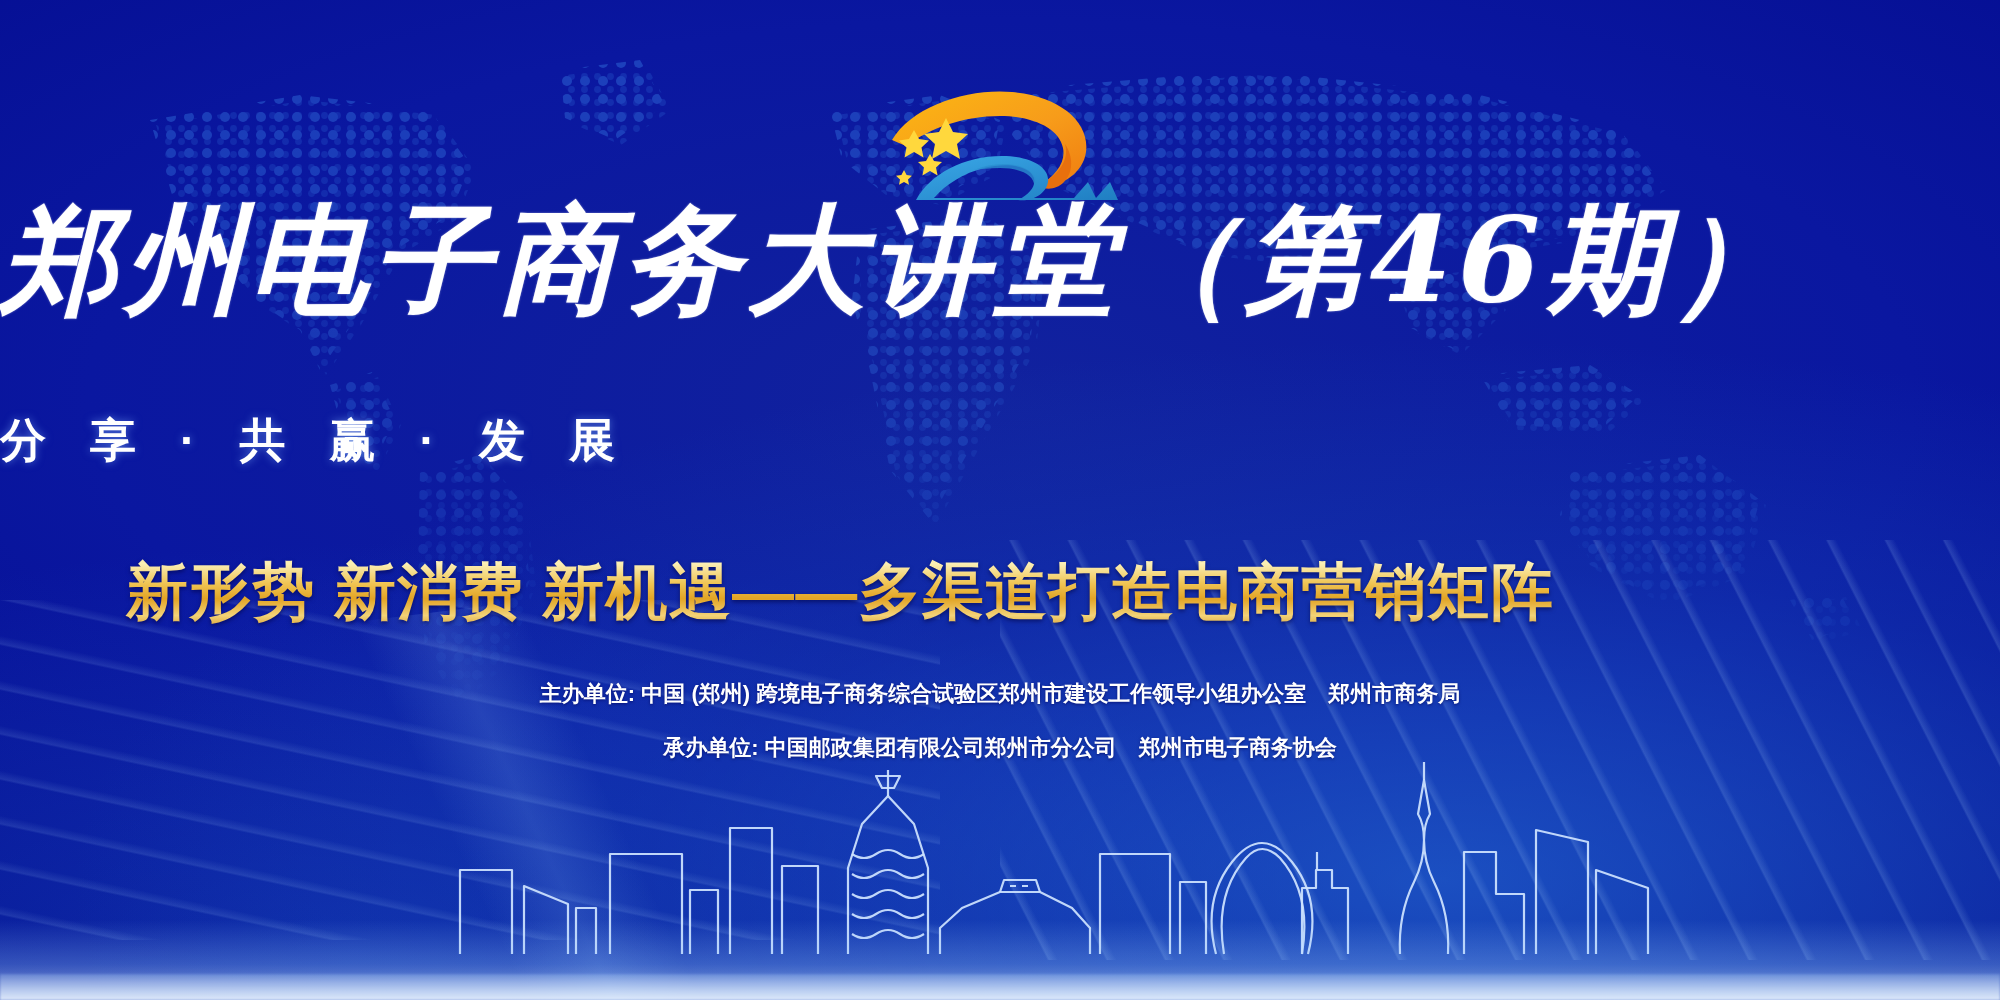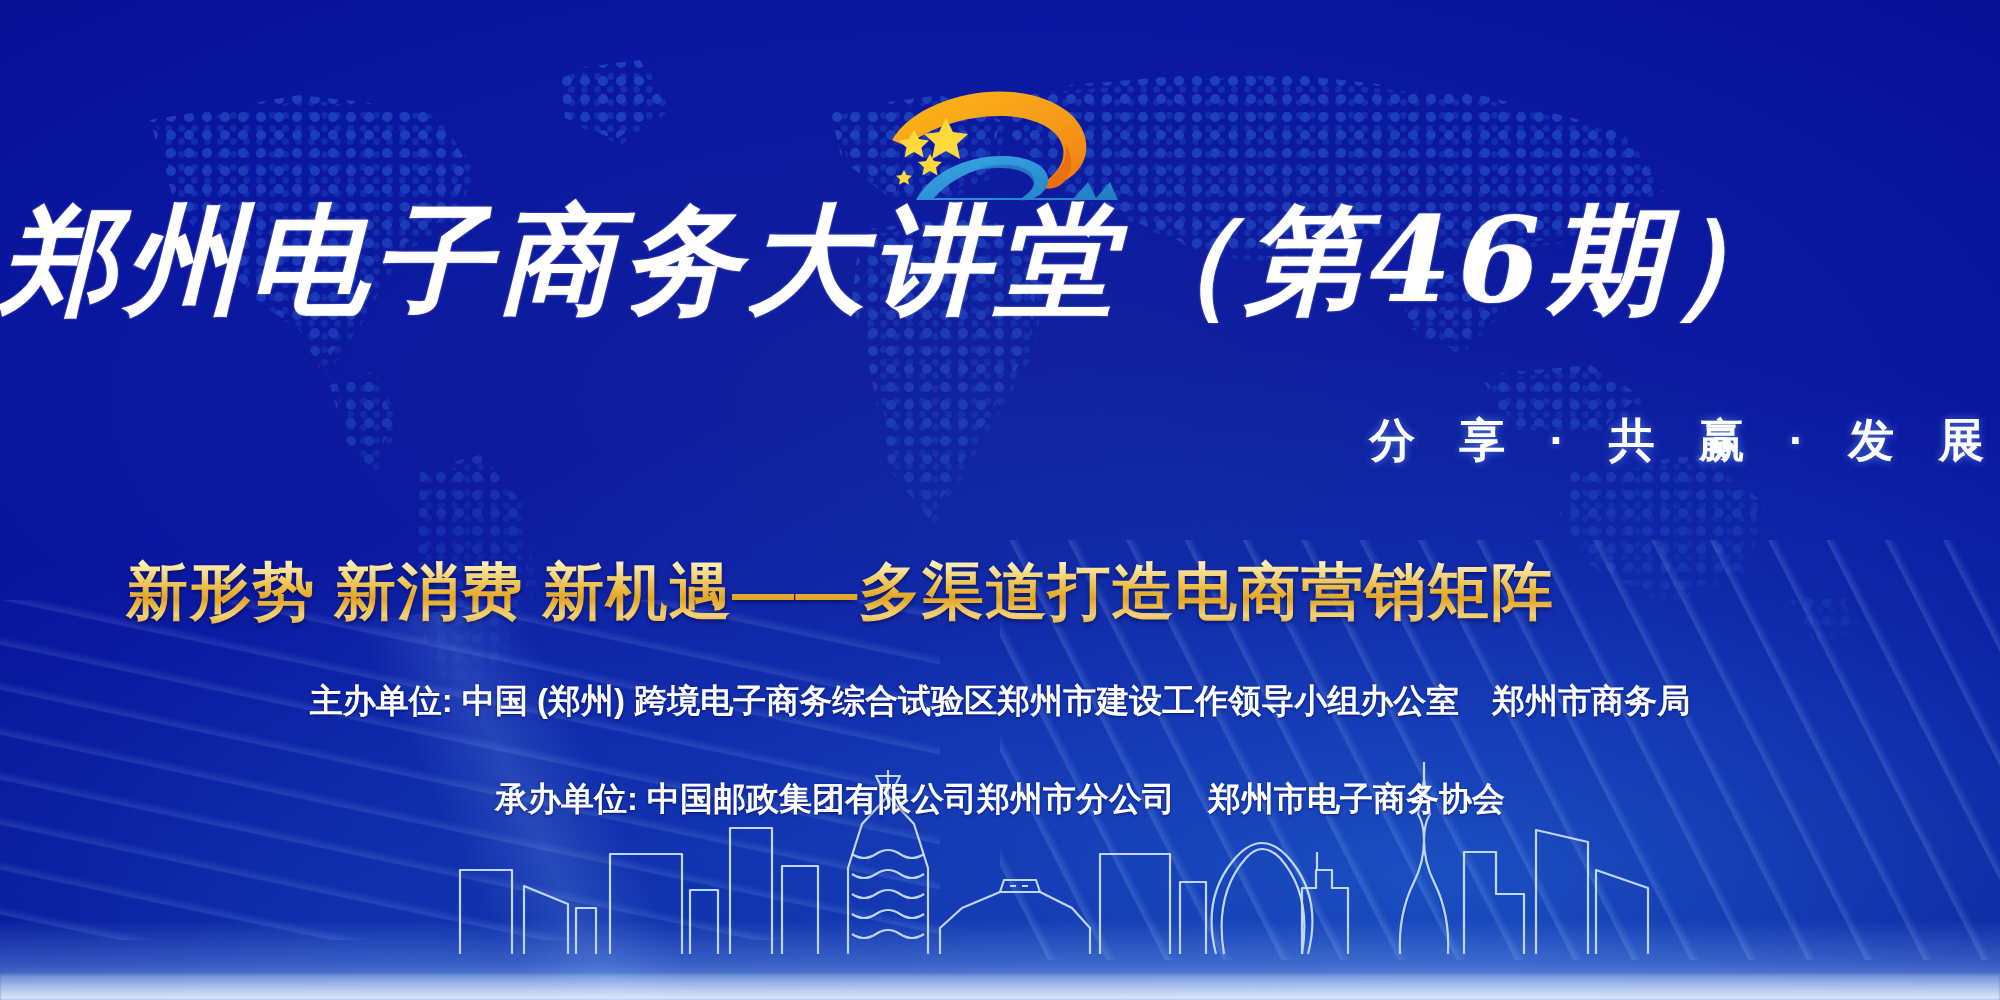--- a/index.html
+++ b/index.html
@@ -63,46 +63,46 @@
     position:absolute;left:0;top:196px;width:1708px;
     color:#fff;font-size:118px;line-height:1.08;letter-spacing:.055em;
     font-family:"DejaVu Serif","Liberation Serif",serif;
     font-weight:700;font-style:italic;
     text-shadow:0 0 2px rgba(255,255,255,.5);
     white-space:nowrap;
   }
 
   
   .subtitle{
-    position:absolute;left:0;top:410px;width:2000px;text-align:right;
+    position:absolute;left:0;top:410px;width:2000px;text-align:left;
     color:#ffffff;font-size:46px;letter-spacing:.34em;font-weight:700;
     text-shadow:0 0 8px rgba(130,180,255,.55);
     white-space:nowrap;
   }
 
   
   .headline{
     position:absolute;left:0;top:550px;width:1680px;text-align:center;
     font-size:62px;font-weight:700;letter-spacing:.02em;white-space:nowrap;
     background:linear-gradient(to bottom,
         #f7e08a 0%, #fbefb6 16%, #f0c453 40%, #e2a425 58%,
         #f3d277 78%, #c98a14 100%);
     -webkit-background-clip:text;background-clip:text;
     -webkit-text-fill-color:transparent;color:transparent;
     filter:drop-shadow(0 2px 2px rgba(0,0,60,.55));
   }
 
   
   .org{
     position:absolute;left:0;width:2000px;text-align:center;
-    color:#ffffff;font-size:33px;font-weight:700;white-space:nowrap;
+    color:#ffffff;font-size:22px;font-weight:700;white-space:nowrap;
     text-shadow:0 1px 3px rgba(0,0,80,.6);
   }
   .org-1{top:679px;}
-  .org-2{top:733px;margin-top:44px;}
+  .org-2{top:733px;}
 
   
   .wechat{
     position:absolute;right:38px;bottom:34px;display:flex;align-items:center;gap:18px;
   }
   .wechat .wicon{width:78px;height:66px;flex:0 0 auto;}
   .wechat .wicon svg{display:block;width:100%;height:100%;}
   .wechat .wtext{
     color:#fff;font-size:52px;font-weight:700;letter-spacing:.01em;white-space:nowrap;
     text-shadow:0 2px 6px rgba(0,20,90,.55);

